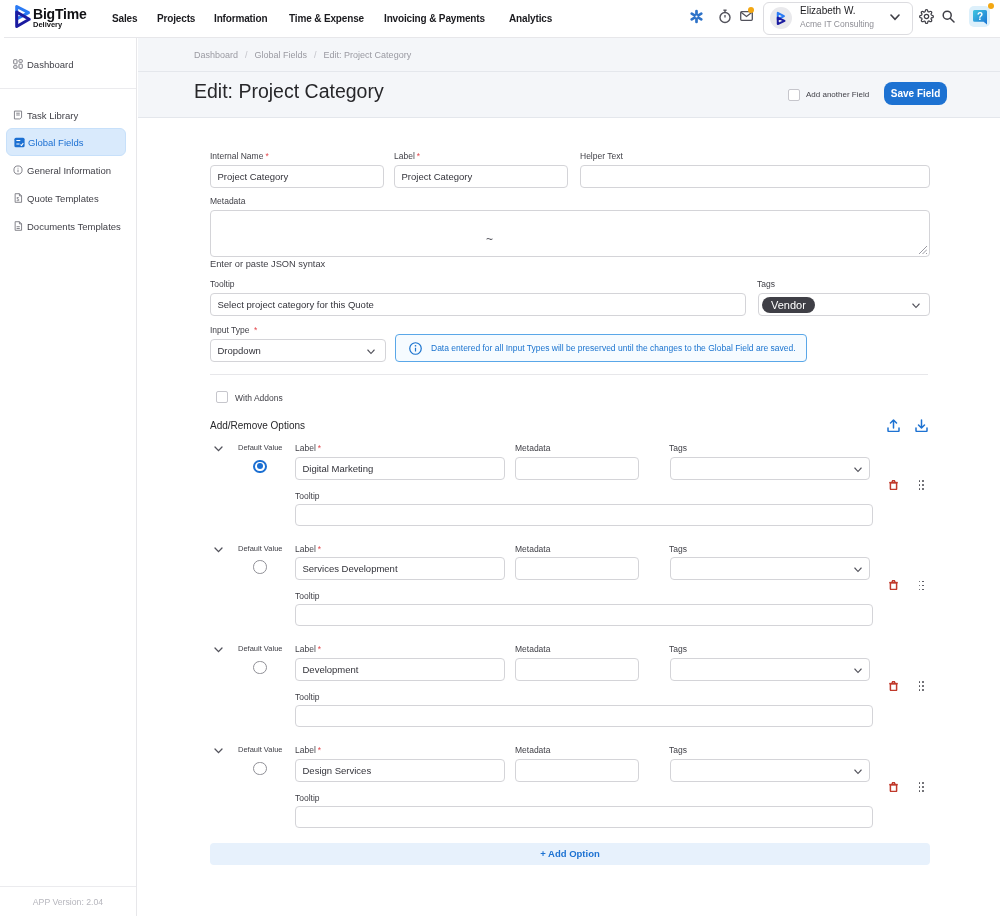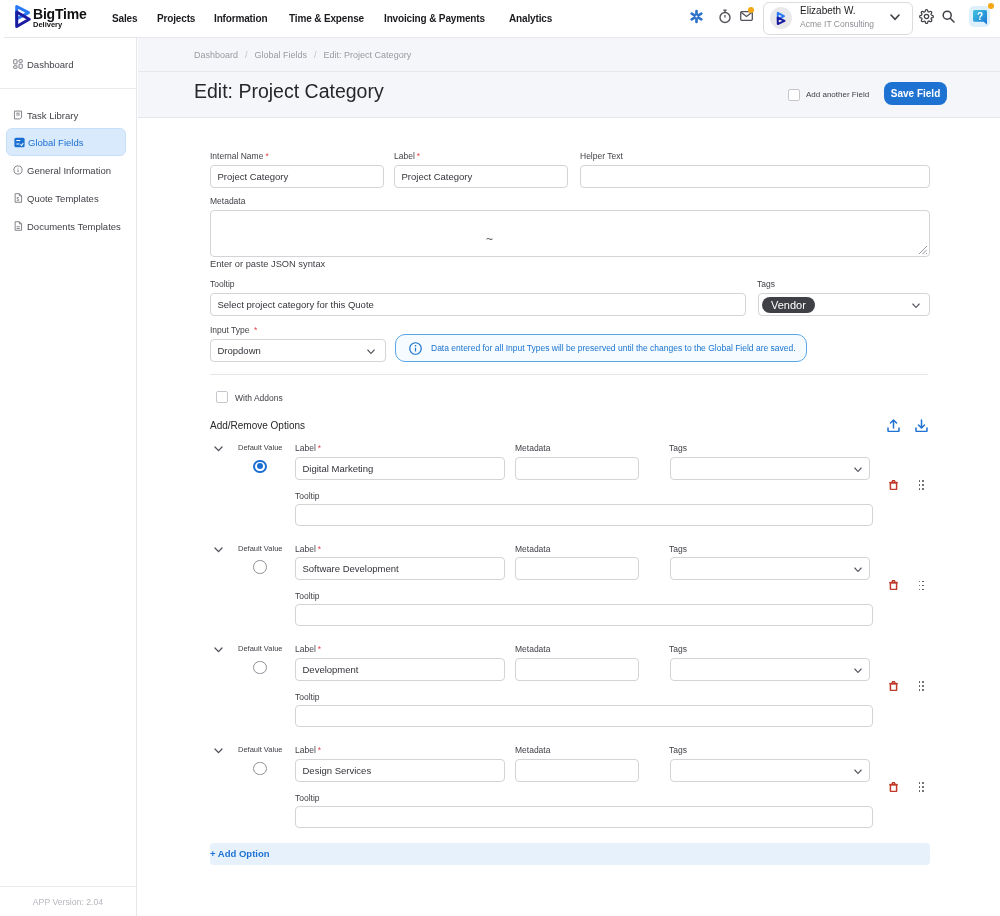--- a/index.html
+++ b/index.html
@@ -27,28 +27,28 @@
 .cbx{position:absolute;width:12px;height:12px;border:1px solid #c6c6cc;border-radius:2px;background:#fff}
 .btn-save{position:absolute;left:746px;top:10px;width:63px;height:23px;background:#1d72d2;border-radius:8px;color:#fff;font-size:10px;font-weight:bold;text-align:center;line-height:23px}
 .lab{position:absolute;font-size:8.5px;line-height:10px;color:#3f3f46;white-space:nowrap}
 .lab .req{color:#e5484d;margin-left:2px}
 .dvl{font-size:7.5px!important}
 .tagsel .selchev{right:7px!important}
 .inp{position:absolute;background:#fff;border:1px solid #d4d4d8;border-radius:4px;font-size:9.5px;color:#33333a;line-height:21px;padding-left:6.5px;white-space:nowrap}
 .h23{height:23px}
 .selchev{position:absolute;width:8px;height:8px}
 
-.alert{position:absolute;left:395px;top:334px;width:412px;height:28px;background:#f6fbff;border:1px solid #5aa7e8;border-radius:10px;color:#1a73cf;font-size:8.5px;line-height:26px;white-space:nowrap}
+.alert{position:absolute;left:395px;top:334px;width:412px;height:28px;background:#f6fbff;border:1px solid #5aa7e8;border-radius:4px;color:#1a73cf;font-size:8.5px;line-height:26px;white-space:nowrap}
 .alert .txt{margin-left:35px}
 
 .radio{position:absolute;width:13px;height:13px;border-radius:50%}
 .radio.on{width:13.5px;height:13.5px;border:2.2px solid #1b6fd2;background:#fff}
 .radio.on::after{content:"";position:absolute;left:1.55px;top:1.55px;width:6px;height:6px;background:#1b6fd2;border-radius:50%}
 .radio.off{width:13.5px;height:13.5px;border:1.5px solid #8f8f96;background:#fff}
-.addopt{position:absolute;left:210px;top:843px;width:720px;height:22px;background:#e7f1fc;border-radius:4px;text-align:left;line-height:22px;font-size:9.5px;font-weight:bold;color:#1d72d2}
+.addopt{position:absolute;left:210px;top:843px;width:720px;height:22px;background:#e7f1fc;border-radius:4px;text-align:center;line-height:22px;font-size:9.5px;font-weight:bold;color:#1d72d2}
 .hr{position:absolute;background:#e7e7ea;height:1px}
 .dots{display:grid;grid-template-columns:repeat(2,1.8px);grid-template-rows:repeat(3,1.8px);gap:2.2px}
 .dots i{background:#4b4b52;border-radius:50%}
 </style>
 </head>
 <body>
 <div class="page">
 
   <div class="header">
     <svg class="abs" style="left:10px;top:4px" width="17" height="25" viewBox="0 0 17 25">
@@ -291,21 +291,21 @@
     </div>
   <div class="lab" style="left:295px;top:490.5px">Tooltip</div>
   <div class="inp" style="left:295px;top:503.5px;width:578px;height:22px"></div>
 
   <svg class="abs" style="left:213.5px;top:546.7px" width="9" height="6" viewBox="0 0 9 6">
       <path d="M1 1 L4.5 4.6 L8 1" fill="none" stroke="#52525b" stroke-width="1.3" stroke-linecap="round"></path>
     </svg>
   <div class="lab dvl" style="left:238px;top:543.7px;font-size:10.5px">Default Value</div>
   <div class="radio off" style="left:253px;top:560.2px"></div>
   <div class="lab" style="left:295px;top:543.7px">Label<span class="req">*</span></div>
-  <div class="inp h23" style="left:295px;top:557.2px;width:210px">Software Development</div>
+  <div class="inp h23" style="left:295px;top:557.2px;width:210px">Services Development</div>
   <div class="lab" style="left:515px;top:543.7px">Metadata</div>
   <div class="inp h23" style="left:515px;top:557.2px;width:124px"></div>
   <div class="lab" style="left:669px;top:543.7px">Tags</div>
   <div class="inp h23 tagsel" style="left:670px;top:557.2px;width:200px">
     <svg class="selchev" style="right:11px;top:8px" viewBox="0 0 10 7">
         <path d="M1 1 L5 5.4 L9 1" fill="none" stroke="#52525b" stroke-width="1.4" stroke-linecap="round"></path>
       </svg>
   </div>
   <svg class="abs" style="left:889px;top:580.2px" width="9" height="10" viewBox="0 0 9 10">
     <g fill="none" stroke="#c0392b" stroke-width="1.5">

